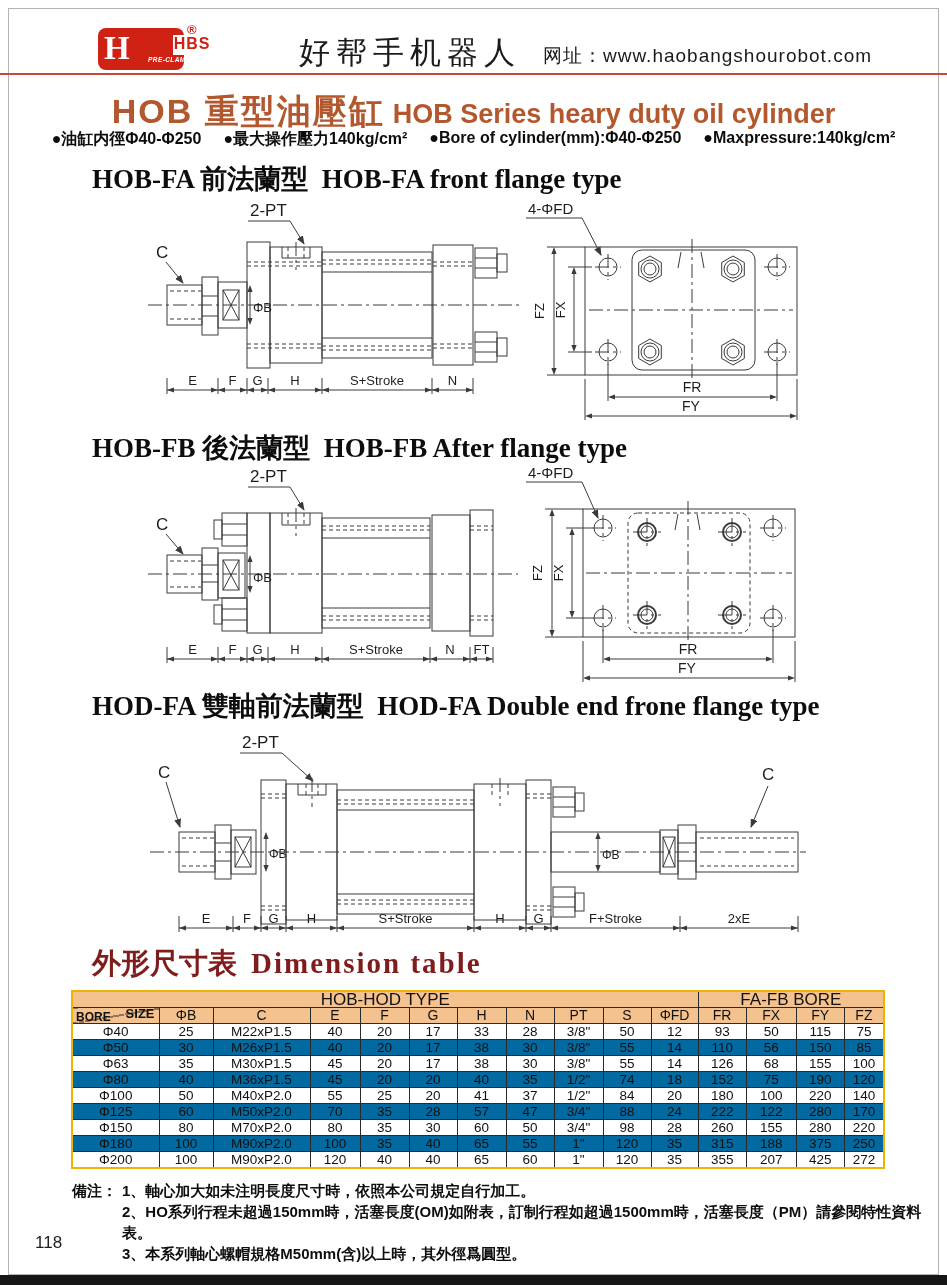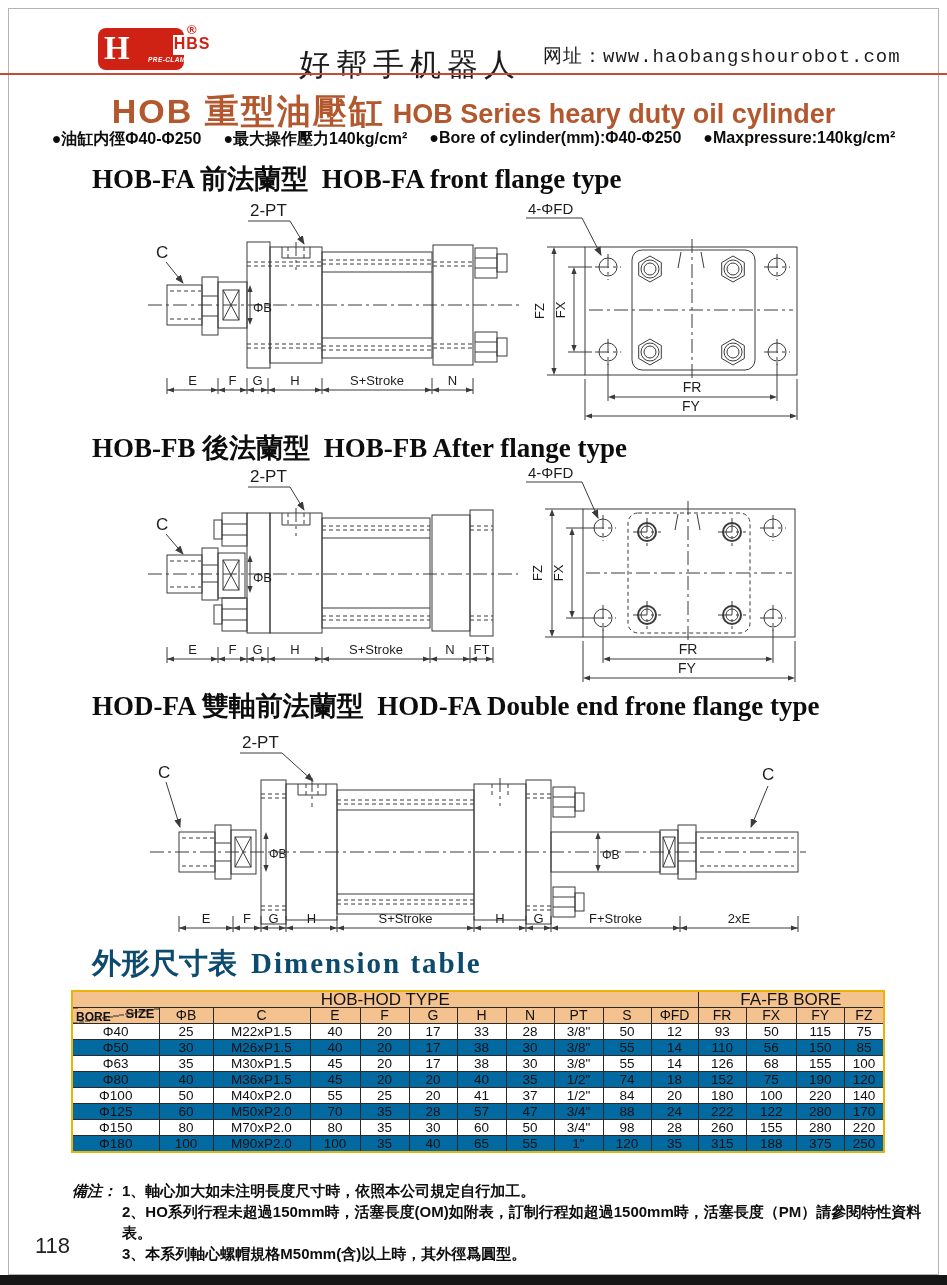--- a/index.html
+++ b/index.html
@@ -10,36 +10,36 @@
 
   
   .logo{position:absolute;left:98px;top:28px;width:86px;height:42px;background:#cf2214;border-radius:8px;
         display:flex;align-items:center;padding:3px 4px;box-sizing:border-box;}
   .logo-h{color:#fff;font-size:33px;font-weight:bold;font-family:"Liberation Serif",serif;line-height:0.95;margin:0 2px;}
   .logo-right{display:flex;flex-direction:column;flex:1;}
   .logo-hbs{background:#fff;color:#cf2214;font-weight:bold;font-size:16px;line-height:1.05;text-align:center;
             padding:1px 1px 0 1px;letter-spacing:1px;border-bottom:2px solid #fff0;margin-left:41px;}
   .logo-sub{color:#fff;font-size:6.5px;font-style:italic;font-weight:bold;text-align:center;letter-spacing:.4px;margin-top:1px;}
   .logo-reg{position:absolute;left:187px;top:22px;color:#cf2214;font-size:13px;font-weight:bold;}
-  .company{position:absolute;left:299px;top:44px;font-size:31px;letter-spacing:6px;color:#1b1b1b;}
-  .website{position:absolute;left:543px;top:43px;font-size:19px;font-family:Liberation Mono, monospace;
+  .company{position:absolute;left:299px;top:32px;font-size:31px;letter-spacing:6px;color:#1b1b1b;}
+  .website{position:absolute;left:543px;top:43px;font-size:19px;font-family:Liberation Sans, sans-serif;
            color:#1b1b1b;letter-spacing:1px;}
   .red-rule{position:absolute;left:0;top:73px;width:100%;height:2px;background:#c64a38;}
 
   
   .title-row{position:absolute;left:0;top:89px;width:100%;text-align:center;color:#b3582e;white-space:nowrap;}
   .title-zh{font-size:34px;font-weight:bold;letter-spacing:2px;}
   .title-en{font-size:27px;font-weight:bold;margin-left:8px;}
   .bullets{position:absolute;left:0;top:129px;width:100%;display:flex;justify-content:center;gap:22px;
            font-size:16px;font-weight:bold;color:#0c0c0c;white-space:nowrap;}
 
   .sec-heading{position:absolute;left:92px;font-family:"Liberation Serif",serif;font-weight:bold;
                font-size:27px;color:#0d0d0d;white-space:pre;}
   .tbl-heading{position:absolute;left:92px;top:944px;font-family:"Liberation Serif",serif;font-weight:bold;
-               font-size:29px;color:#0c4a6e;}
+               font-size:29px;color:#7f1d1d;}
   .tbl-heading .en{margin-left:14px;letter-spacing:2px;}
 
   
   .drawing{position:absolute;}
   svg text{font-family:"Liberation Sans",sans-serif;fill:#1d1d1d;}
   .ln{stroke:#3a3a3a;stroke-width:1;fill:none;}
   .lnthick{stroke-width:2;}
   .dash{stroke-dasharray:4 3;}
   .cl{stroke-dasharray:14 4 3 4;}
   .arr{fill:#3a3a3a;stroke:none;}
@@ -55,22 +55,22 @@
   .th-col{background:#f4c28e;font-weight:bold;font-size:14px;height:22px;line-height:22px;}
   .row-alt td{background:#0369a1;}
   .corner{position:relative;background-color:#f4c28e;
           background-image:linear-gradient(to bottom right,transparent 48.5%,#2a2a2a 48.5%,#2a2a2a 51.5%,transparent 51.5%);}
   .corner .size{position:absolute;top:-1px;right:4px;font-size:13px;font-weight:bold;line-height:13px;}
   .corner .bore{position:absolute;bottom:0;left:3px;font-size:12px;font-weight:bold;line-height:12px;}
 
   
   .notes{position:absolute;left:72px;top:1180px;font-size:15px;font-weight:bold;color:#0e0e0e;line-height:21px;}
   .notes-row{display:flex;}
-  .notes-label{width:50px;flex:none;font-style:italic;}
-  .page-num{position:absolute;left:35px;top:1233px;font-size:22px;color:#222;}
+  .notes-label{width:50px;flex:none;}
+  .page-num{position:absolute;left:35px;top:1233px;font-size:17px;color:#222;}
 </style>
 </head>
 <body>
 
 <div class="page">
   <div class="page-border"></div>
 
   <div class="logo">
     <span class="logo-h">H</span>
     <span class="logo-right">
@@ -691,20 +691,37 @@
           <td>65</td>
           <td>55</td>
           <td>1"</td>
           <td>120</td>
           <td>35</td>
           <td>315</td>
           <td>188</td>
           <td>375</td>
           <td>250</td>
         </tr>
+        <tr>
+          <td>Φ200</td>
+          <td>100</td>
+          <td>M90xP2.0</td>
+          <td>120</td>
+          <td>40</td>
+          <td>40</td>
+          <td>65</td>
+          <td>60</td>
+          <td>1"</td>
+          <td>120</td>
+          <td>35</td>
+          <td>355</td>
+          <td>207</td>
+          <td>425</td>
+          <td>272</td>
+        </tr>
       </tbody>
   </table>
 
   <div class="notes">
     <div class="notes-row">
       <span class="notes-label">備注：</span>
       <div>
         <div>1、軸心加大如未注明長度尺寸時，依照本公司規定自行加工。</div>
         <div>2、HO系列行程未超過150mm時，活塞長度(OM)如附表，訂制行程如超過1500mm時，活塞長度（PM）請參閱特性資料表。</div>
         <div>3、本系列軸心螺帽規格M50mm(含)以上時，其外徑爲圓型。</div>

